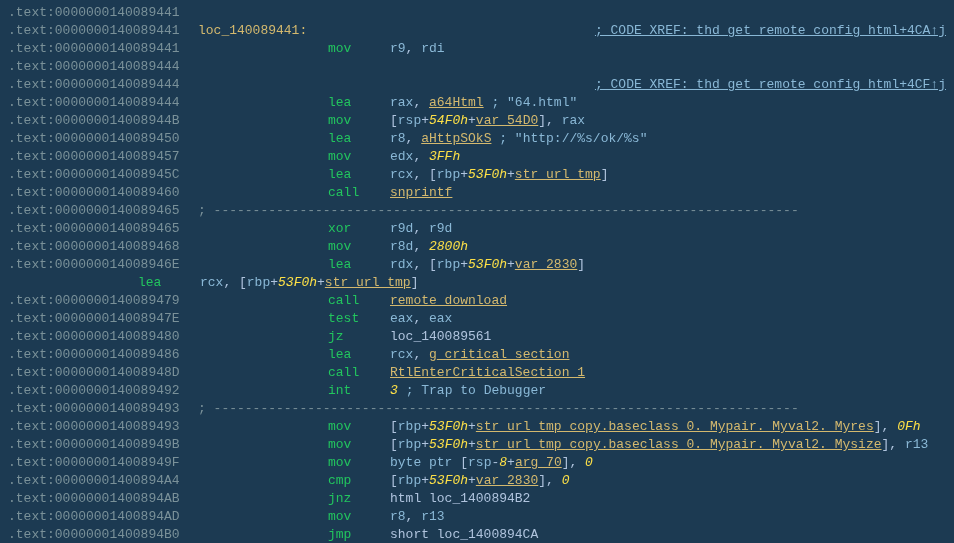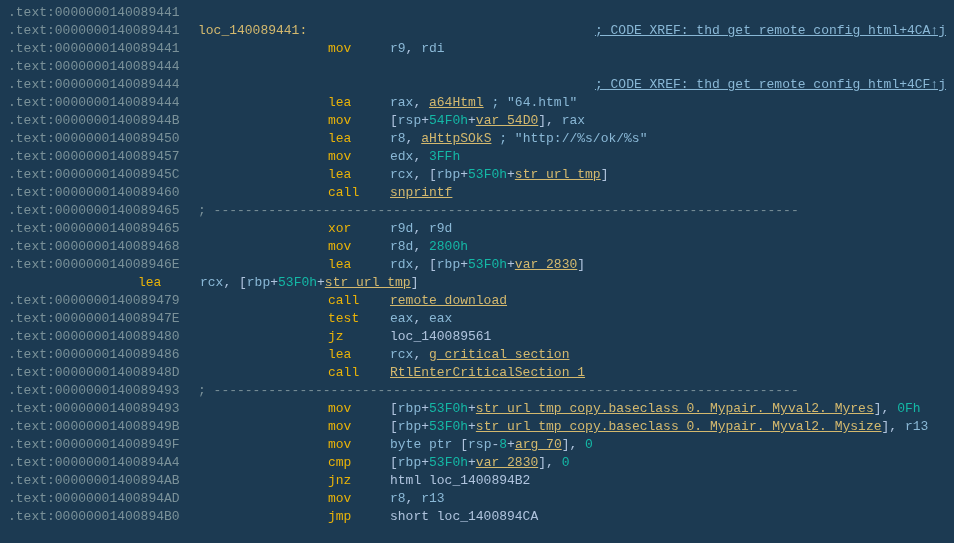--- a/index.html
+++ b/index.html
@@ -10,23 +10,23 @@
     line-height: 18px;
     color: #b0c4de;
     padding: 4px 8px;
     white-space: nowrap;
     overflow: hidden;
   }
   .line { display: flex; }
   .addr { color: #7a9199; min-width: 190px; }
   .label { color: #d4b96e; min-width: 130px; }
   .gap { min-width: 130px; }
-  .mnem { color: #eab308; min-width: 62px; }
+  .mnem { color: #22c55e; min-width: 62px; }
   .reg { color: #8ab8d6; }
-  .num { color: #14b8a6; }
+  .num { color: #fde047; font-style: italic; }
   .func { color: #d4b96e; text-decoration: underline; }
   .str { color: #b0c4de; }
   .cmnt { color: #8ab8d6; }
   .sep { color: #7a9199; }
   .ops { flex: 1; }
   .xref { color: #8ab8d6; text-decoration: underline; }
 </style>
 </head>
 <body>
 
@@ -149,20 +149,26 @@
       <span class="mnem">lea</span>
       <span class="ops"><span class="reg">rcx</span><span class="str">, </span><span class="func">g_critical_section</span></span>
     </div>
     <div class="line">
       <span class="addr">.text:000000014008948D </span>
       <span class="gap"></span>
       <span class="mnem">call</span>
       <span class="ops"><span class="func">RtlEnterCriticalSection_1</span></span>
     </div>
     <div class="line">
+      <span class="addr">.text:0000000140089492 </span>
+      <span class="gap"></span>
+      <span class="mnem">int</span>
+      <span class="ops"><span class="num">3</span><span>                          </span><span class="cmnt">; Trap to Debugger</span></span>
+    </div>
+    <div class="line">
       <span class="addr">.text:0000000140089493 </span>
       <span class="sep">; ---------------------------------------------------------------------------</span>
     </div>
     <div class="line">
       <span class="addr">.text:0000000140089493 </span>
       <span class="gap"></span>
       <span class="mnem">mov</span>
       <span class="ops"><span class="str">[</span><span class="reg">rbp</span><span class="str">+</span><span class="num">53F0h</span><span class="str">+</span><span class="func">str_url_tmp_copy.baseclass_0._Mypair._Myval2._Myres</span><span class="str">], </span><span class="num">0Fh</span></span>
     </div>
     <div class="line">

